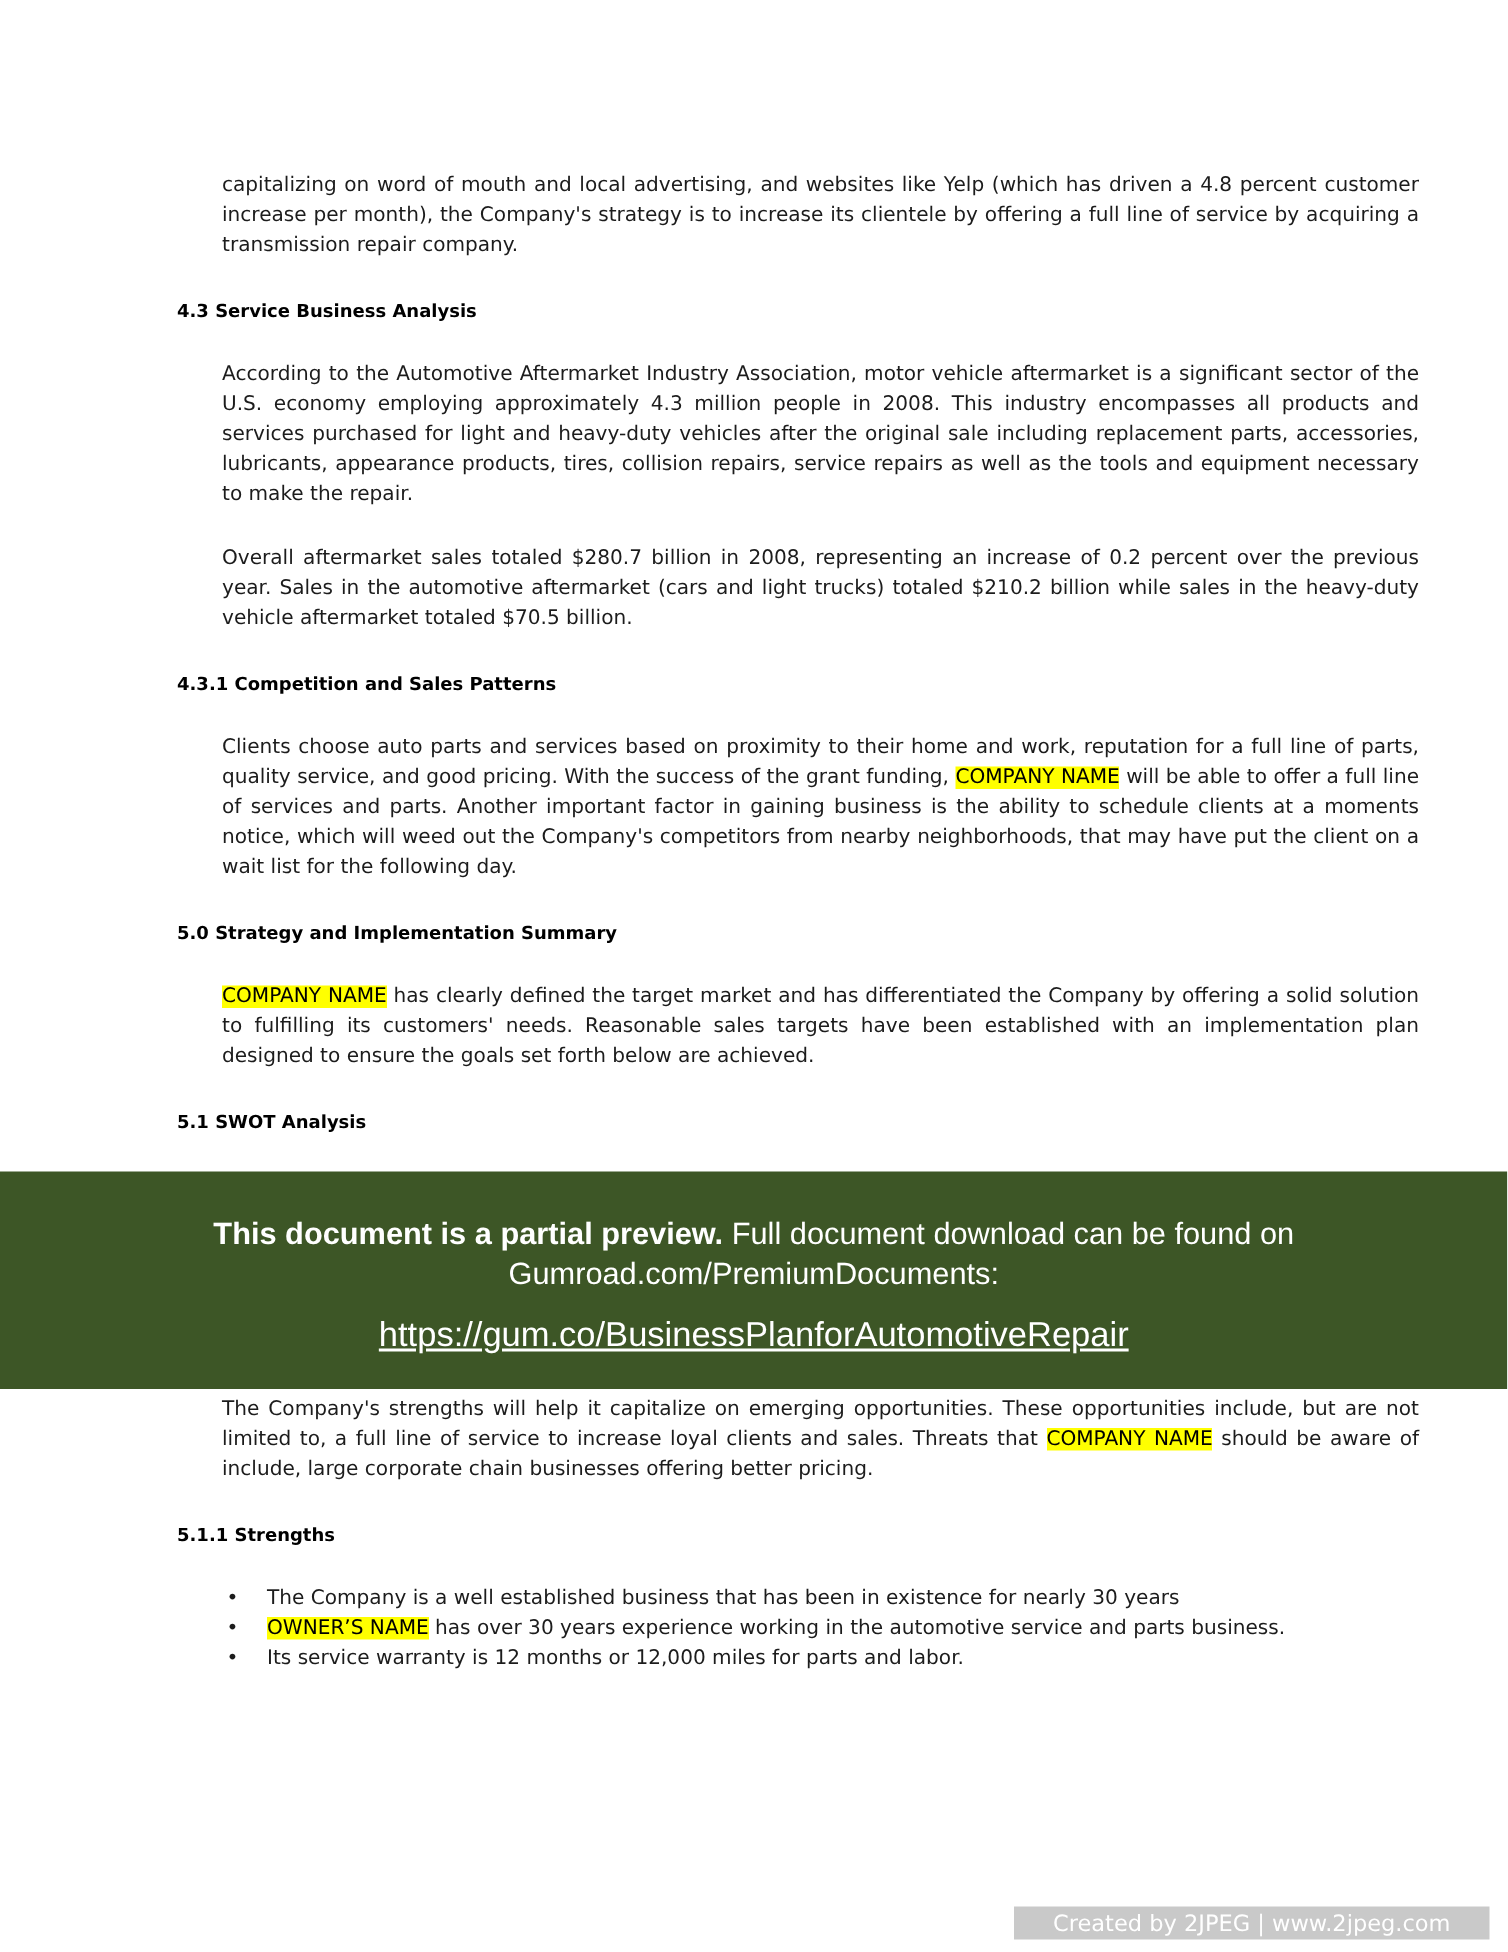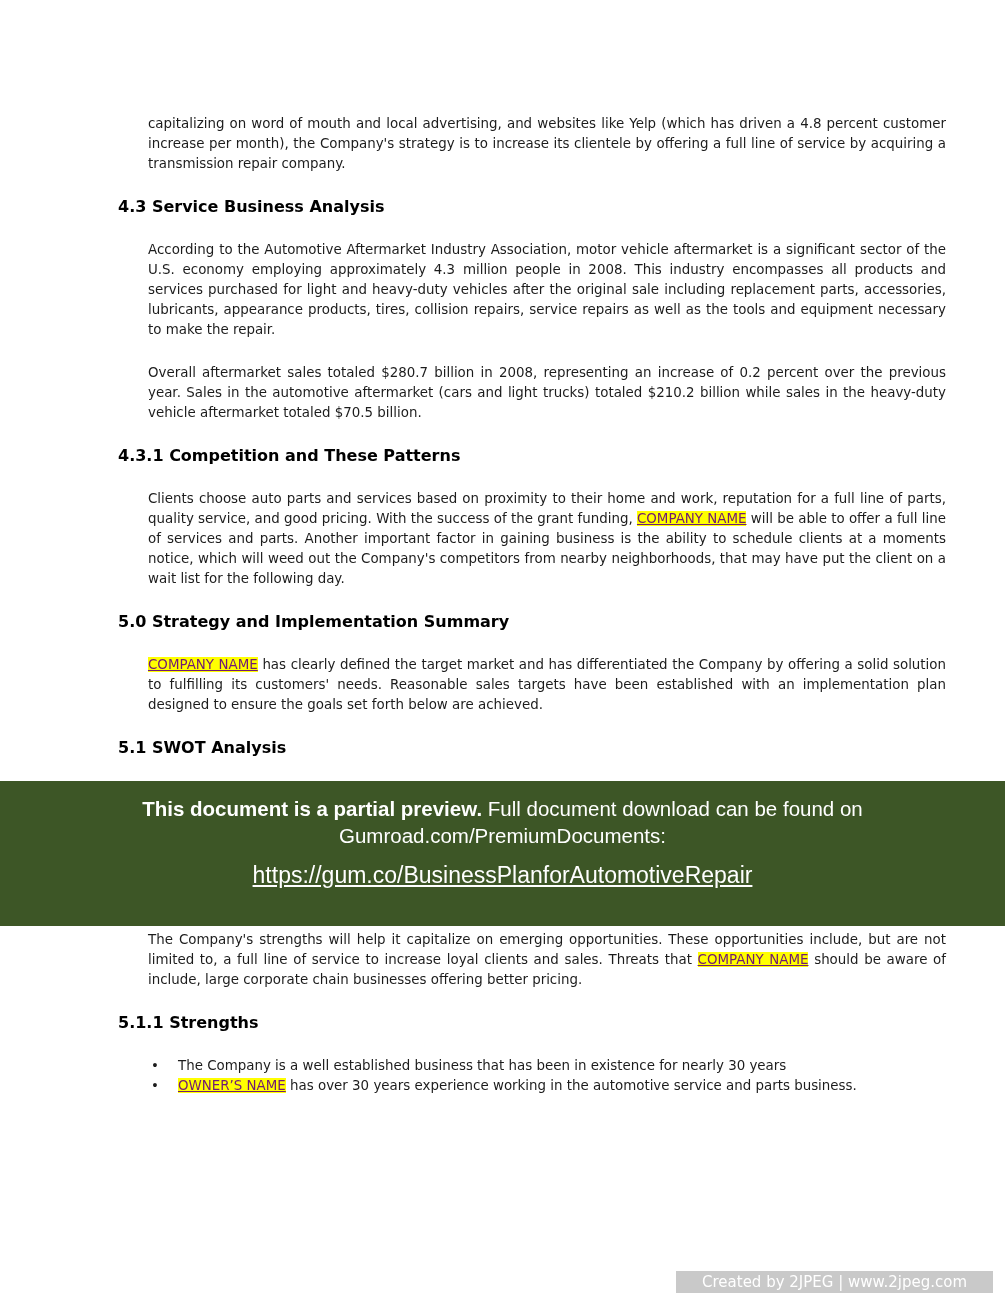--- a/index.html
+++ b/index.html
@@ -18,39 +18,38 @@
 
   .content { padding-top: 114px; }
 
   p.body {
     margin: 0 59px 23px 148px;
     text-align: justify;
   }
 
   h2.sec-heading {
     font-family: "DejaVu Sans", sans-serif;
-    font-size: 16px;
+    font-size: 12px;
     line-height: 20px;
     font-weight: bold;
     color: #000000;
     margin: 0 59px 23px 118px;
   }
 
   .hl {
     background: var(--highlight, #ffff00);
-    color: #701a75;
-    text-decoration: underline;
+    color: #000000;
   }
 
   .banner {
     box-sizing: border-box;
     width: 1005px;
     height: 145px;
     margin: 17px 0 4px 0;
-    padding-top: 14px;
+    padding-top: 28px;
     background: var(--banner_background, #3d5626);
     color: #ffffff;
     text-align: center;
     font-family: "Liberation Sans", sans-serif;
   }
   .banner .line {
     font-size: 20.5px;
     line-height: 27px;
     margin: 0 80px;
   }
@@ -96,21 +95,21 @@
   <div class="content">
 
     <p class="body"><span>capitalizing on word of mouth and local advertising, and websites like Yelp (which has driven a 4.8 percent customer increase per month), the Company's strategy is to increase its clientele by offering a full line of service by acquiring a transmission repair company.</span></p>
 
     <h2 class="sec-heading">4.3 Service Business Analysis</h2>
 
     <p class="body"><span>According to the Automotive Aftermarket Industry Association, motor vehicle aftermarket is a significant sector of the U.S. economy employing approximately 4.3 million people in 2008. This industry encompasses all products and services purchased for light and heavy-duty vehicles after the original sale including replacement parts, accessories, lubricants, appearance products, tires, collision repairs, service repairs as well as the tools and equipment necessary to make the repair.</span></p>
 
     <p class="body"><span>Overall aftermarket sales totaled $280.7 billion in 2008, representing an increase of 0.2 percent over the previous year. Sales in the automotive aftermarket (cars and light trucks) totaled $210.2 billion while sales in the heavy-duty vehicle aftermarket totaled $70.5 billion.</span></p>
 
-    <h2 class="sec-heading">4.3.1 Competition and These Patterns</h2>
+    <h2 class="sec-heading">4.3.1 Competition and Sales Patterns</h2>
 
     <p class="body"><span>Clients choose auto parts and services based on proximity to their home and work, reputation for a full line of parts, quality service, and good pricing. With the success of the grant funding, </span><span class="hl">COMPANY NAME</span><span> will be able to offer a full line of services and parts. Another important factor in gaining business is the ability to schedule clients at a moments notice, which will weed out the Company's competitors from nearby neighborhoods, that may have put the client on a wait list for the following day.</span></p>
 
     <h2 class="sec-heading">5.0 Strategy and Implementation Summary</h2>
 
     <p class="body"><span class="hl">COMPANY NAME</span><span> has clearly defined the target market and has differentiated the Company by offering a solid solution to fulfilling its customers' needs. Reasonable sales targets have been established with an implementation plan designed to ensure the goals set forth below are achieved.</span></p>
 
     <h2 class="sec-heading">5.1 SWOT Analysis</h2>
 
     <div class="banner">
@@ -119,18 +118,19 @@
       <div class="line link-line"><a href="#">https://gum.co/BusinessPlanforAutomotiveRepair</a></div>
     </div>
 
     <p class="body"><span>The Company's strengths will help it capitalize on emerging opportunities. These opportunities include, but are not limited to, a full line of service to increase loyal clients and sales. Threats that </span><span class="hl">COMPANY NAME</span><span> should be aware of include, large corporate chain businesses offering better pricing.</span></p>
 
     <h2 class="sec-heading">5.1.1 Strengths</h2>
 
     <ul class="strengths">
       <li><span>The Company is a well established business that has been in existence for nearly 30 years</span></li>
       <li><span class="hl">OWNER’S NAME</span><span> has over 30 years experience working in the automotive service and parts business.</span></li>
+      <li><span>Its service warranty is 12 months or 12,000 miles for parts and labor.</span></li>
     </ul>
 
   </div>
 
   <div class="watermark">Created by 2JPEG | www.2jpeg.com</div>
 </div>
 
 </body></html>

